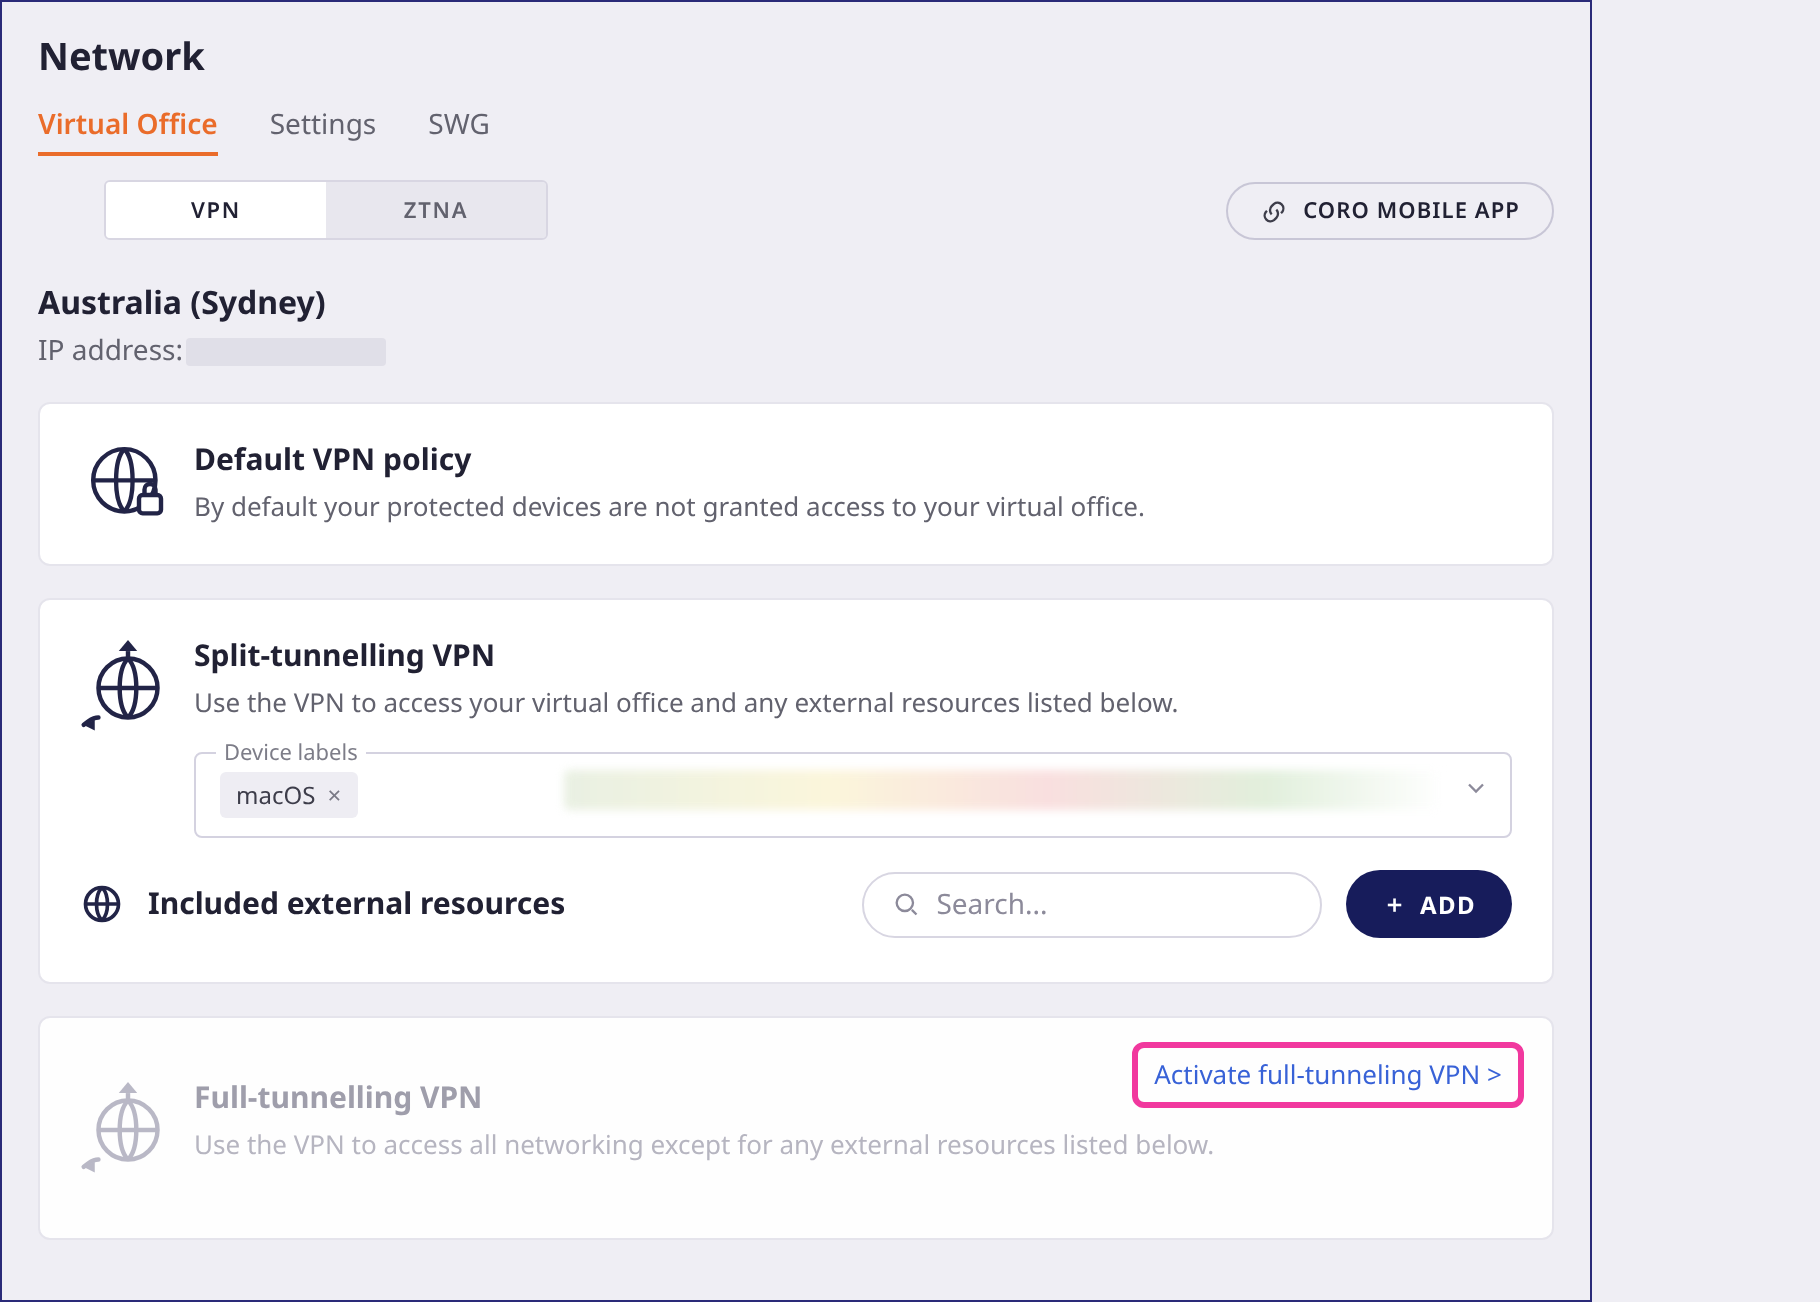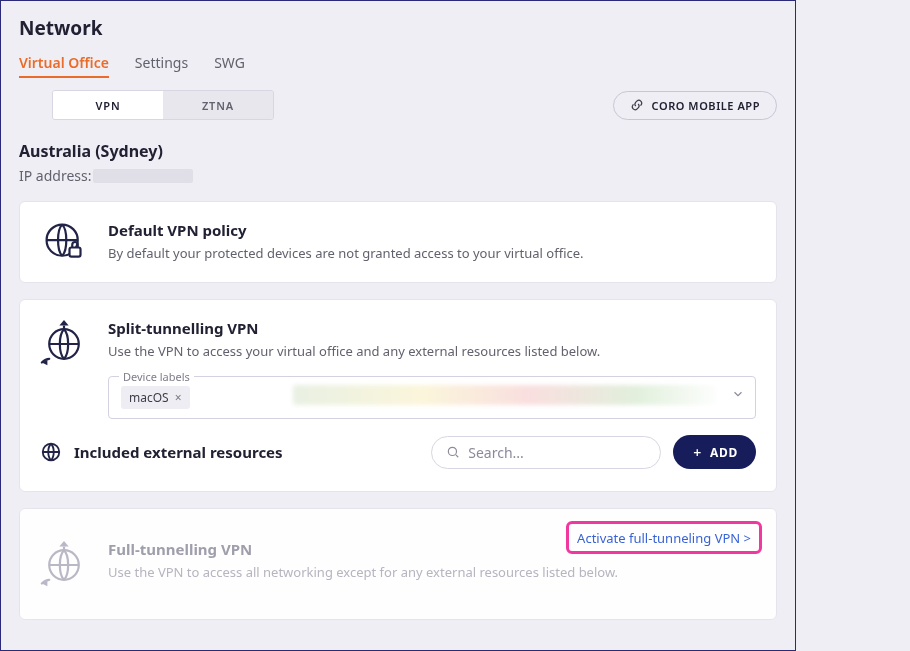--- a/index.html
+++ b/index.html
@@ -20,27 +20,27 @@
   .canvas{box-sizing:border-box;width:796px;height:651px;border:1px solid #2a2a78;background:var(--bg);margin:0;position:relative;overflow:hidden;}
   .page{padding:14px 18px 0 18px;}
   h1.title{font-size:19px;font-weight:700;margin:0 0 8px 0;}
   .tabs{display:flex;gap:26px;border-bottom:0;margin-top:6px;}
   .tab{padding:4px 0;color:var(--muted);cursor:pointer;}
   .tab.active{color:var(--orange);font-weight:600;border-bottom:2px solid var(--orange);}
   .row-sub{display:flex;align-items:center;justify-content:space-between;margin-top:12px;}
   .toggle-group{display:flex;border:1px solid #d8d6e2;border-radius:3px;overflow:hidden;height:28px;width:220px;margin-left:33px;}
   .toggle-btn{flex:1;display:flex;align-items:center;justify-content:center;font-size:11px;font-weight:600;letter-spacing:.08em;cursor:pointer;background:var(--grey-btn);color:var(--muted);}
   .toggle-btn.active{background:#fff;color:var(--ink);}
-  .pill-btn{display:flex;align-items:flex-start;gap:8px;border:1px solid #c8c6d6;background:var(--bg);border-radius:999px;padding:6px 16px;font-size:11px;font-weight:600;letter-spacing:.05em;color:var(--ink);cursor:pointer;}
+  .pill-btn{display:flex;align-items:flex-end;gap:8px;border:1px solid #c8c6d6;background:var(--bg);border-radius:999px;padding:6px 16px;font-size:11px;font-weight:600;letter-spacing:.05em;color:var(--ink);cursor:pointer;}
   .loc-block{margin-top:20px;}
   .loc-name{font-size:16px;font-weight:700;}
   .ipline{display:flex;align-items:center;gap:1px;margin-top:4px;color:var(--muted);}
   .ip-mask{background:#e0dfe8;width:100px;height:14px;border-radius:2px;}
   .card{background:var(--card);border:1px solid var(--border);border-radius:6px;margin-top:16px;padding:18px 20px;}
-  .card-row{display:flex;align-items:flex-start;gap:20px;}
+  .card-row{display:flex;align-items:flex-start;gap:9px;}
   .card h3{margin:0 0 4px 0;font-size:15px;font-weight:700;}
   .card p{margin:0;color:var(--muted);font-size:13px;}
   .icon-slot{width:48px;flex:0 0 48px;display:flex;justify-content:center;}
   .fieldset{position:relative;border:1px solid #d4d2e0;border-radius:4px;margin-top:16px;padding:9px 12px;}
   .fieldset .legend{position:absolute;top:-8px;left:10px;font-size:11px;color:var(--muted2);background:#fff;padding:0 4px;}
   .chip{display:inline-flex;align-items:flex-end;gap:6px;background:#eeedf3;border-radius:3px;padding:3px 8px;font-size:12px;color:#3d3d4a;}
   .chip .x{color:#7a7a86;font-size:12px;cursor:pointer;}
   .blur-strip{position:absolute;left:184px;top:8px;right:34px;height:20px;border-radius:3px;
     background:linear-gradient(90deg,#e7efe0 0%, #fbf5d8 30%, #f9dcdc 55%, #dfeed9 80%, #ffffff 100%);
     filter:blur(2px);opacity:.9;}

